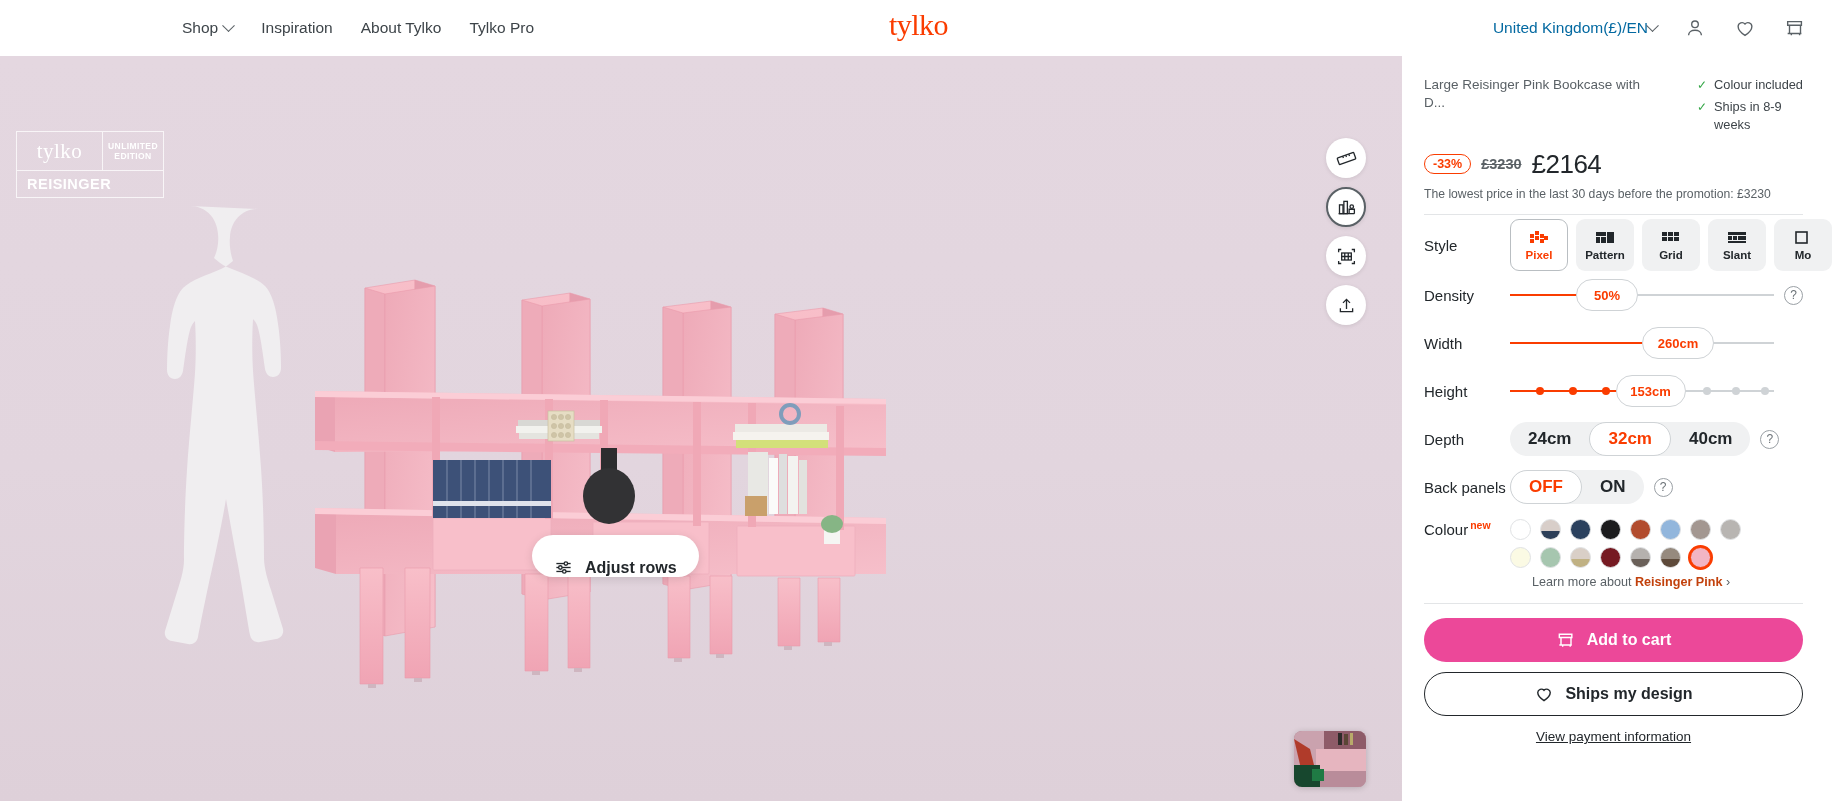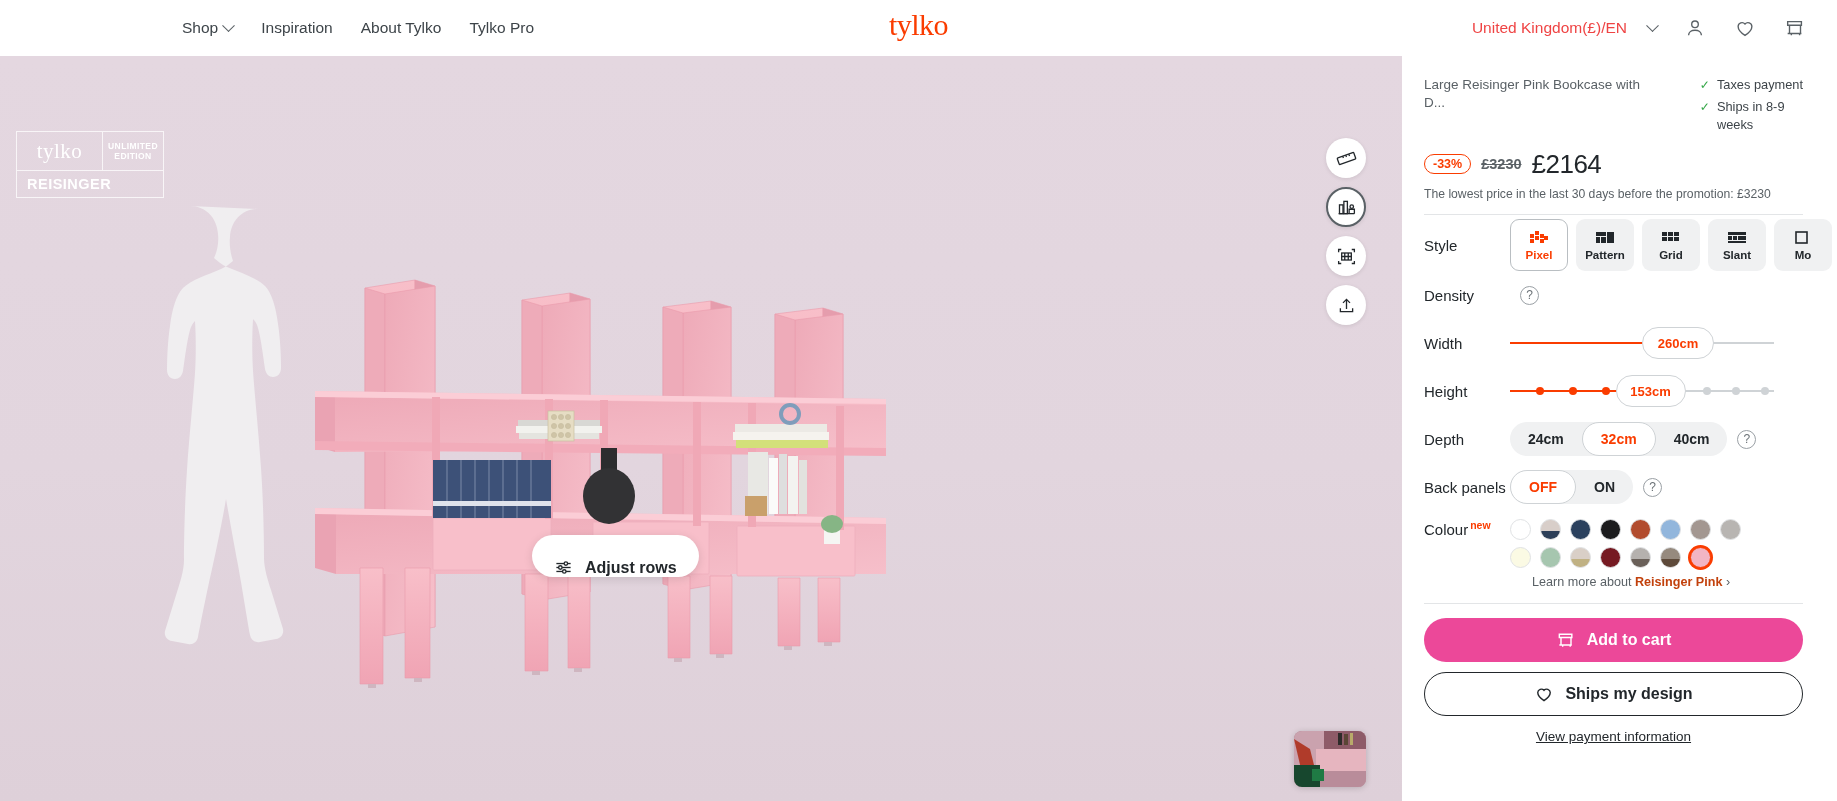--- a/index.html
+++ b/index.html
@@ -14,21 +14,21 @@
   .topnav {
     position: absolute; left: 0; top: 0; width: 1837px; height: 56px;
     background: #ffffff; display: flex; align-items: center; z-index: 40;
   }
   .nav-left { position: absolute; left: 182px; top: 0; height: 56px; display: flex; align-items: center; gap: 28px; }
   .nav-link { font-size: 15.5px; color: #3d4449; cursor: pointer; white-space: nowrap; display:flex; align-items:center; gap:6px; }
   .chev { display:inline-block; width:9px; height:9px; border-right:1.6px solid #5a6166; border-bottom:1.6px solid #5a6166; transform: rotate(45deg) translate(-2px,-2px); }
   .brand { position: absolute; left: 50%; top: 10px; transform: translateX(-50%);
            font-family: "Liberation Serif", serif; font-size: 30px; color: #fa3c00; letter-spacing: -0.5px; line-height: 1; cursor:pointer;}
   .nav-right { position: absolute; right: 30px; top: 0; height: 56px; display: flex; align-items: center; gap: 26px; }
-  .country { font-size: 15.5px; color: #ef4444; display:flex; align-items:center; gap:21px; cursor:pointer; white-space: nowrap;}
+  .country { font-size: 15.5px; color: #0369a1; display:flex; align-items:center; gap:0; cursor:pointer; white-space: nowrap;}
   .nav-ico { width: 24px; height: 24px; cursor: pointer; display:flex; align-items:center; justify-content:center; }
   .nav-ico svg { width: 22px; height: 22px; }
 
   
   .viewer {
     position: absolute; left: 0; top: 56px; width: 1402px; height: 745px;
     background: linear-gradient(180deg,#e4d7e0 0%, #e2d5de 55%, #ded0d9 100%);
     overflow: hidden;
   }
   .silhouette { position: absolute; left: 130px; top: 150px; width: 250px; height: 490px; }
@@ -100,21 +100,21 @@
   .knob { position:absolute; top:1px; height:32px; border-radius:16px; background:#fff;
           border:1.3px solid #cfd3d6; display:flex; align-items:center; justify-content:center;
           font-size:13px; font-weight:700; color:#fa3c00; cursor:pointer; }
   .dot { position:absolute; width:8px; height:8px; border-radius:50%; top:13px; }
   .help { width:19px; height:19px; border-radius:50%; border:1.2px solid #9aa0a5; color:#6b7277;
           font-size:12px; display:flex; align-items:center; justify-content:center; margin-left:10px;
           flex:0 0 19px; cursor:pointer; }
 
   .segmented { display:flex; background:#f0f1f2; border-radius:18px; padding:0; height:34px; align-items:center;}
   .seg { padding:0 18px; height:34px; display:flex; align-items:center; justify-content:center;
-         font-size:14px; font-weight:700; color:#22272b; cursor:pointer; border-radius:18px; }
+         font-size:17px; font-weight:700; color:#22272b; cursor:pointer; border-radius:18px; }
   .seg.sel { background:#fff; border:1.3px solid #cfd3d6; color:#fa3c00; }
 
   .swatches { display:flex; flex-direction:column; gap:7px; }
   .sw-row { display:flex; gap:9px; }
   .sw { width:21px; height:21px; border-radius:50%; border:1px solid #e0e2e4; cursor:pointer;
         overflow:hidden; position:relative; }
   .sw.sel { box-shadow:0 0 0 2px #fa3c00; border-color:#fa3c00; }
   .sw-half { position:absolute; left:0; right:0; bottom:0; height:45%; }
 
   .learn { font-size:12.6px; color:#5a6166; margin:7px 0 0 108px; cursor:pointer;}
@@ -407,21 +407,21 @@
     </div>
   </div>
 
   <div class="panel">
 
     <div class="prod-row">
       <div class="prod-title">Large Reisinger Pink Bookcase with D...</div>
       <div class="ship">
         <div>
             <span class="tick">✓</span>
-          <span>Taxes payment</span>
+          <span>Colour included</span>
           </div>
         <div style="margin-top:3px">
             <span class="tick">✓</span>
           <span style="max-width:72px;display:inline-block;">Ships in 8-9 weeks</span>
           </div>
       </div>
     </div>
 
     <div class="price-row">
       <span class="badge-off">-33%</span>
@@ -490,20 +490,25 @@
           <svg viewBox="0 0 20 15">
             <rect x="3" y="2" width="11" height="11" fill="none" stroke="#22272b" stroke-width="1.6"></rect>
           </svg>
           <span>Mo</span>
         </div>
       </div>
     </div>
 
     <div class="cfg-row">
       <div class="cfg-label">Density</div>
+      <div class="slider" style="margin-right:0;">
+        <div class="trk"></div>
+        <div class="trk-f" style="width:30%"></div>
+        <div class="knob" style="left:25%;width:62px;">50%</div>
+      </div>
       <div class="help">?</div>
     </div>
 
     <div class="cfg-row">
       <div class="cfg-label">Width</div>
       <div class="slider" style="margin-right:29px;">
         <div class="trk"></div>
         <div class="trk-f" style="width:58%"></div>
         <div class="knob" style="left:50%;width:72px;">260cm</div>
       </div>

